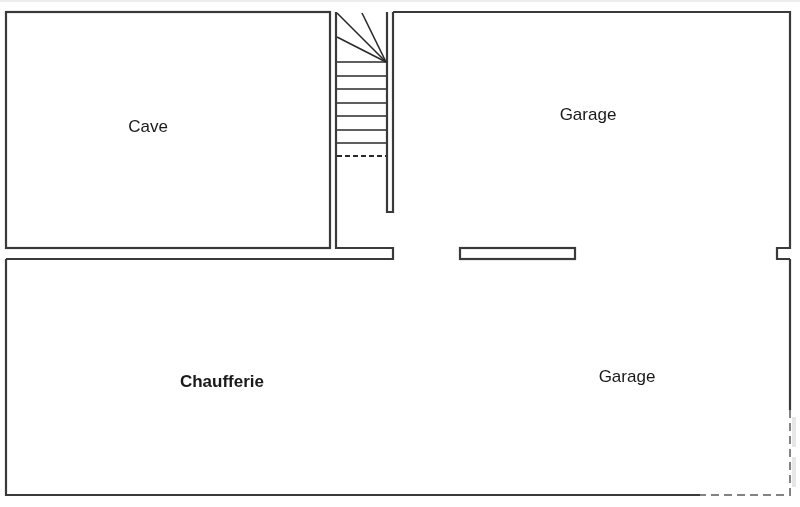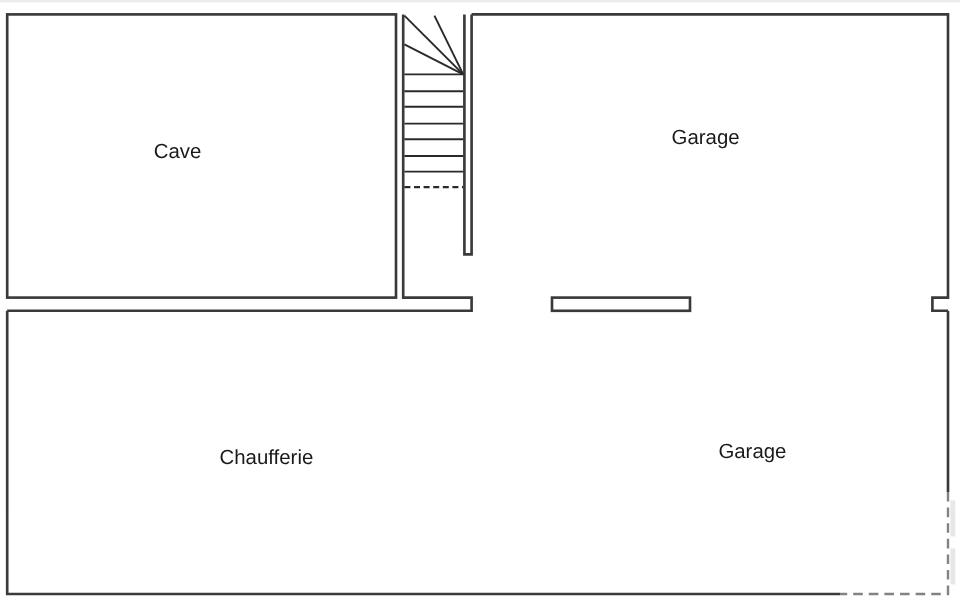--- a/index.html
+++ b/index.html
@@ -84,19 +84,19 @@
     <line x1="337" y1="103" x2="386" y2="103"></line>
     <line x1="337" y1="116" x2="386" y2="116"></line>
     <line x1="337" y1="130" x2="386" y2="130"></line>
     <line x1="337" y1="143" x2="386" y2="143"></line>
   </g>
   <line x1="337" y1="156" x2="386" y2="156" stroke="#2a2a2a" stroke-width="1.8" stroke-dasharray="5 3"></line>
 </svg>
 
 <div class="label" style="left:148px; top:127px;text-align:center;">Cave</div>
 <div class="label" style="left:588px; top:115px;">Garage</div>
-<div class="label" style="left:222px; top:382px;">Chaufferie</div>
+<div class="label" style="left:222px; top:382px;font-weight:bold;">Chaufferie</div>
 <div class="label" style="left:627px; top:377px;">Garage</div>
 
 <div class="watermark">
   <div class="wm-line" style="top:20px; height:30px;"></div>
   <div class="wm-line" style="top:60px; height:30px;"></div>
 </div>
 
 </body></html>

